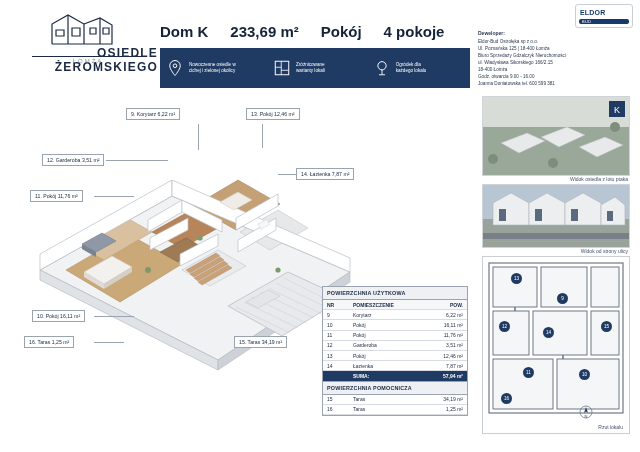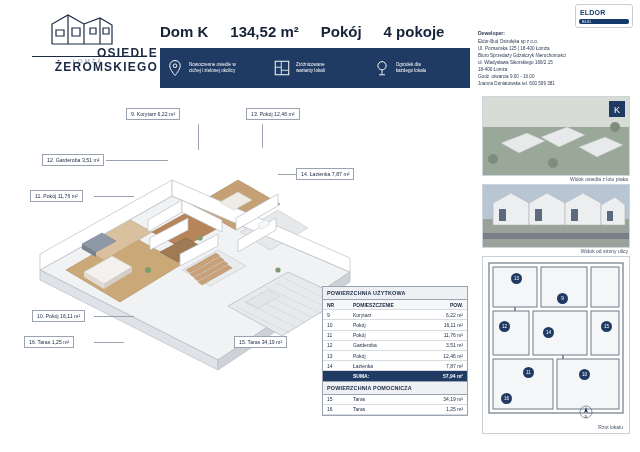--- a/index.html
+++ b/index.html
@@ -85,21 +85,21 @@
         </g>
       </svg>
       <div class="logo-rule"></div>
       <div class="logo-text">OSIEDLE ŻEROMSKIEGO</div>
       <div class="logo-sub">ŁOMŻA</div>
     </div>
 
     <div class="titlebar">
       <span class="t">Dom K</span>
       <span class="gap"></span>
-      <span class="t">134,52 m²</span>
+      <span class="t">233,69 m²</span>
       <span class="gap"></span>
       <span class="t">Pokój</span>
       <span class="gap"></span>
       <span class="t">4 pokoje</span>
     </div>
 
     <div class="strip">
       <div class="feat" style="width:104px">
         <svg class="ic" viewBox="0 0 24 24">
           <path d="M12 2a7 7 0 0 0-7 7c0 5 7 13 7 13s7-8 7-13a7 7 0 0 0-7-7z" fill="none" stroke="#fff" stroke-width="1.3"></path>

